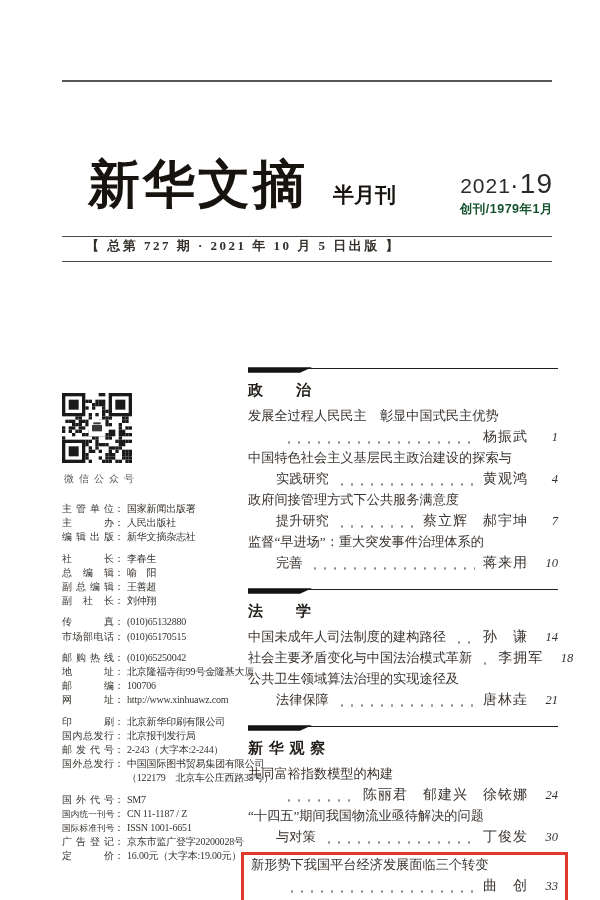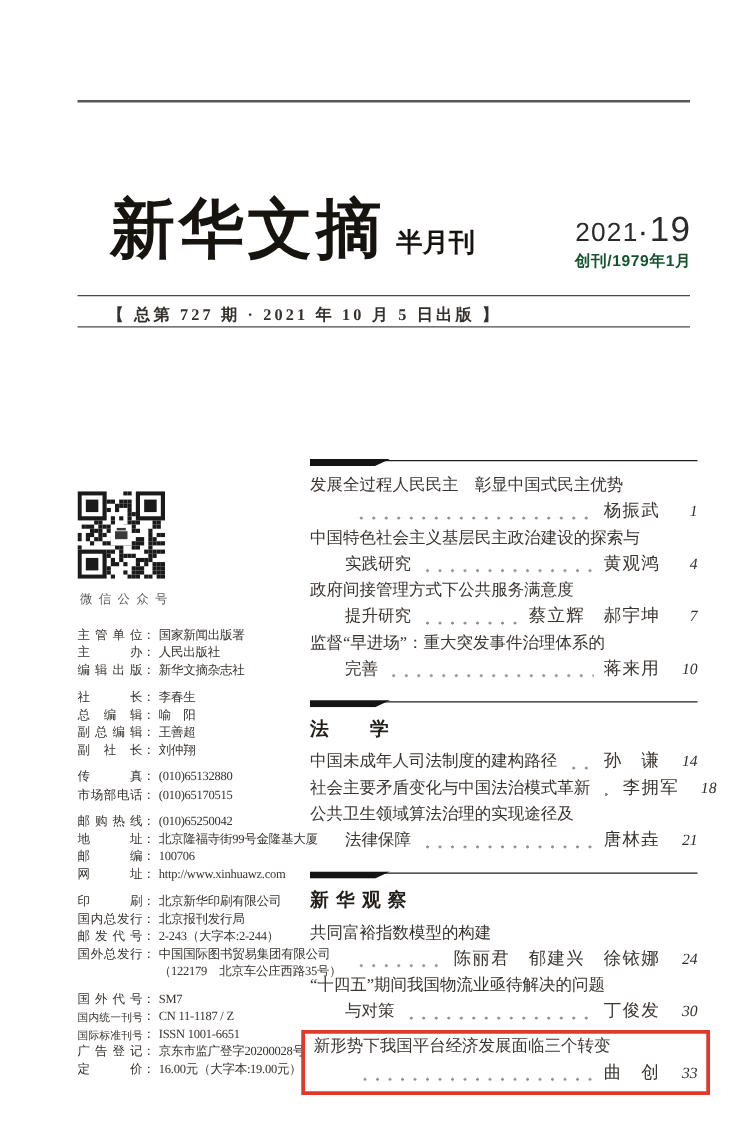--- a/index.html
+++ b/index.html
@@ -9,37 +9,37 @@
     font-family:"Liberation Serif", serif; color:var(--ink);
     -webkit-font-smoothing:antialiased;
   }
   #page{position:absolute;inset:0;background:#fff;}
 
   
   #top-rule{position:absolute;top:80px;left:62px;width:490px;height:2px;background:#585858;}
 
   
   #masthead{position:absolute;top:152px;left:88px;width:465px;height:78px;}
-  #title-row{display:flex;align-items:baseline;}
+  #title-row{display:flex;align-items:baseline;gap:16px;}
   #mag-title{
     margin:0;font-family:"Liberation Sans",sans-serif;font-weight:900;
     font-size:52px;line-height:64px;letter-spacing:3px;color:#17130f;white-space:nowrap;
   }
   #masthead-sub{font-family:"Liberation Sans",sans-serif;font-weight:bold;font-size:21px;margin-left:9px;color:#17130f;}
   #issue-block{position:absolute;right:0;top:16px;text-align:right;}
   #issue-line{font-family:"Liberation Sans",sans-serif;font-weight:400;font-size:21px;color:#2a2a2a;letter-spacing:1px;}
   #issue-dot{font-weight:900;font-size:18px;margin:0 1px;}
   #issue-no{font-size:28px;}
   #founded{font-family:"Liberation Sans",sans-serif;font-weight:bold;font-size:12.5px;color:#14532d;margin-top:1px;letter-spacing:0.5px;}
 
   
   #edition-bar{
     position:absolute;top:236px;left:62px;width:490px;height:24px;
     border-top:1.5px solid #4a4a4a;border-bottom:1.5px solid #4a4a4a;
-    display:flex;align-items:flex-end;
+    display:flex;align-items:flex-start;
   }
   #edition-bar span{padding-left:24px;font-size:13px;font-weight:600;letter-spacing:2.5px;color:#34302c;white-space:nowrap;}
 
   
   #left-col{position:absolute;left:62px;top:393px;width:200px;}
   #qr{width:70px;height:70px;display:block;}
   #qr-caption{margin:9px 0 16px 2px;font-size:10px;letter-spacing:5px;color:#5a5a5a;}
   .pub-group{margin-bottom:7px;}
   .pub-row{font-size:10px;line-height:14.2px;white-space:nowrap;color:#36322e;}
   .pub-label{display:inline-block;width:52px;text-align:justify;text-align-last:justify;vertical-align:bottom;overflow:hidden;color:#36322e;}
@@ -290,20 +290,21 @@
         </div>
       </div>
   </aside>
 
   <main id="toc">
     <div id="toc-sections">
         <section class="toc-section">
           <div class="divider">
             <div class="wedge"></div>
           </div>
+          <h2 class="sec-title">政　　治</h2>
           <div class="toc-row">
             <span class="row-text">发展全过程人民民主　彰显中国式民主优势</span>
           </div>
           <div class="toc-row indent">
             <span class="row-text"></span>
             <span class="leader"></span>
             <span class="authors">杨振武</span>
             <span class="pg">1</span>
           </div>
           <div class="toc-row">

